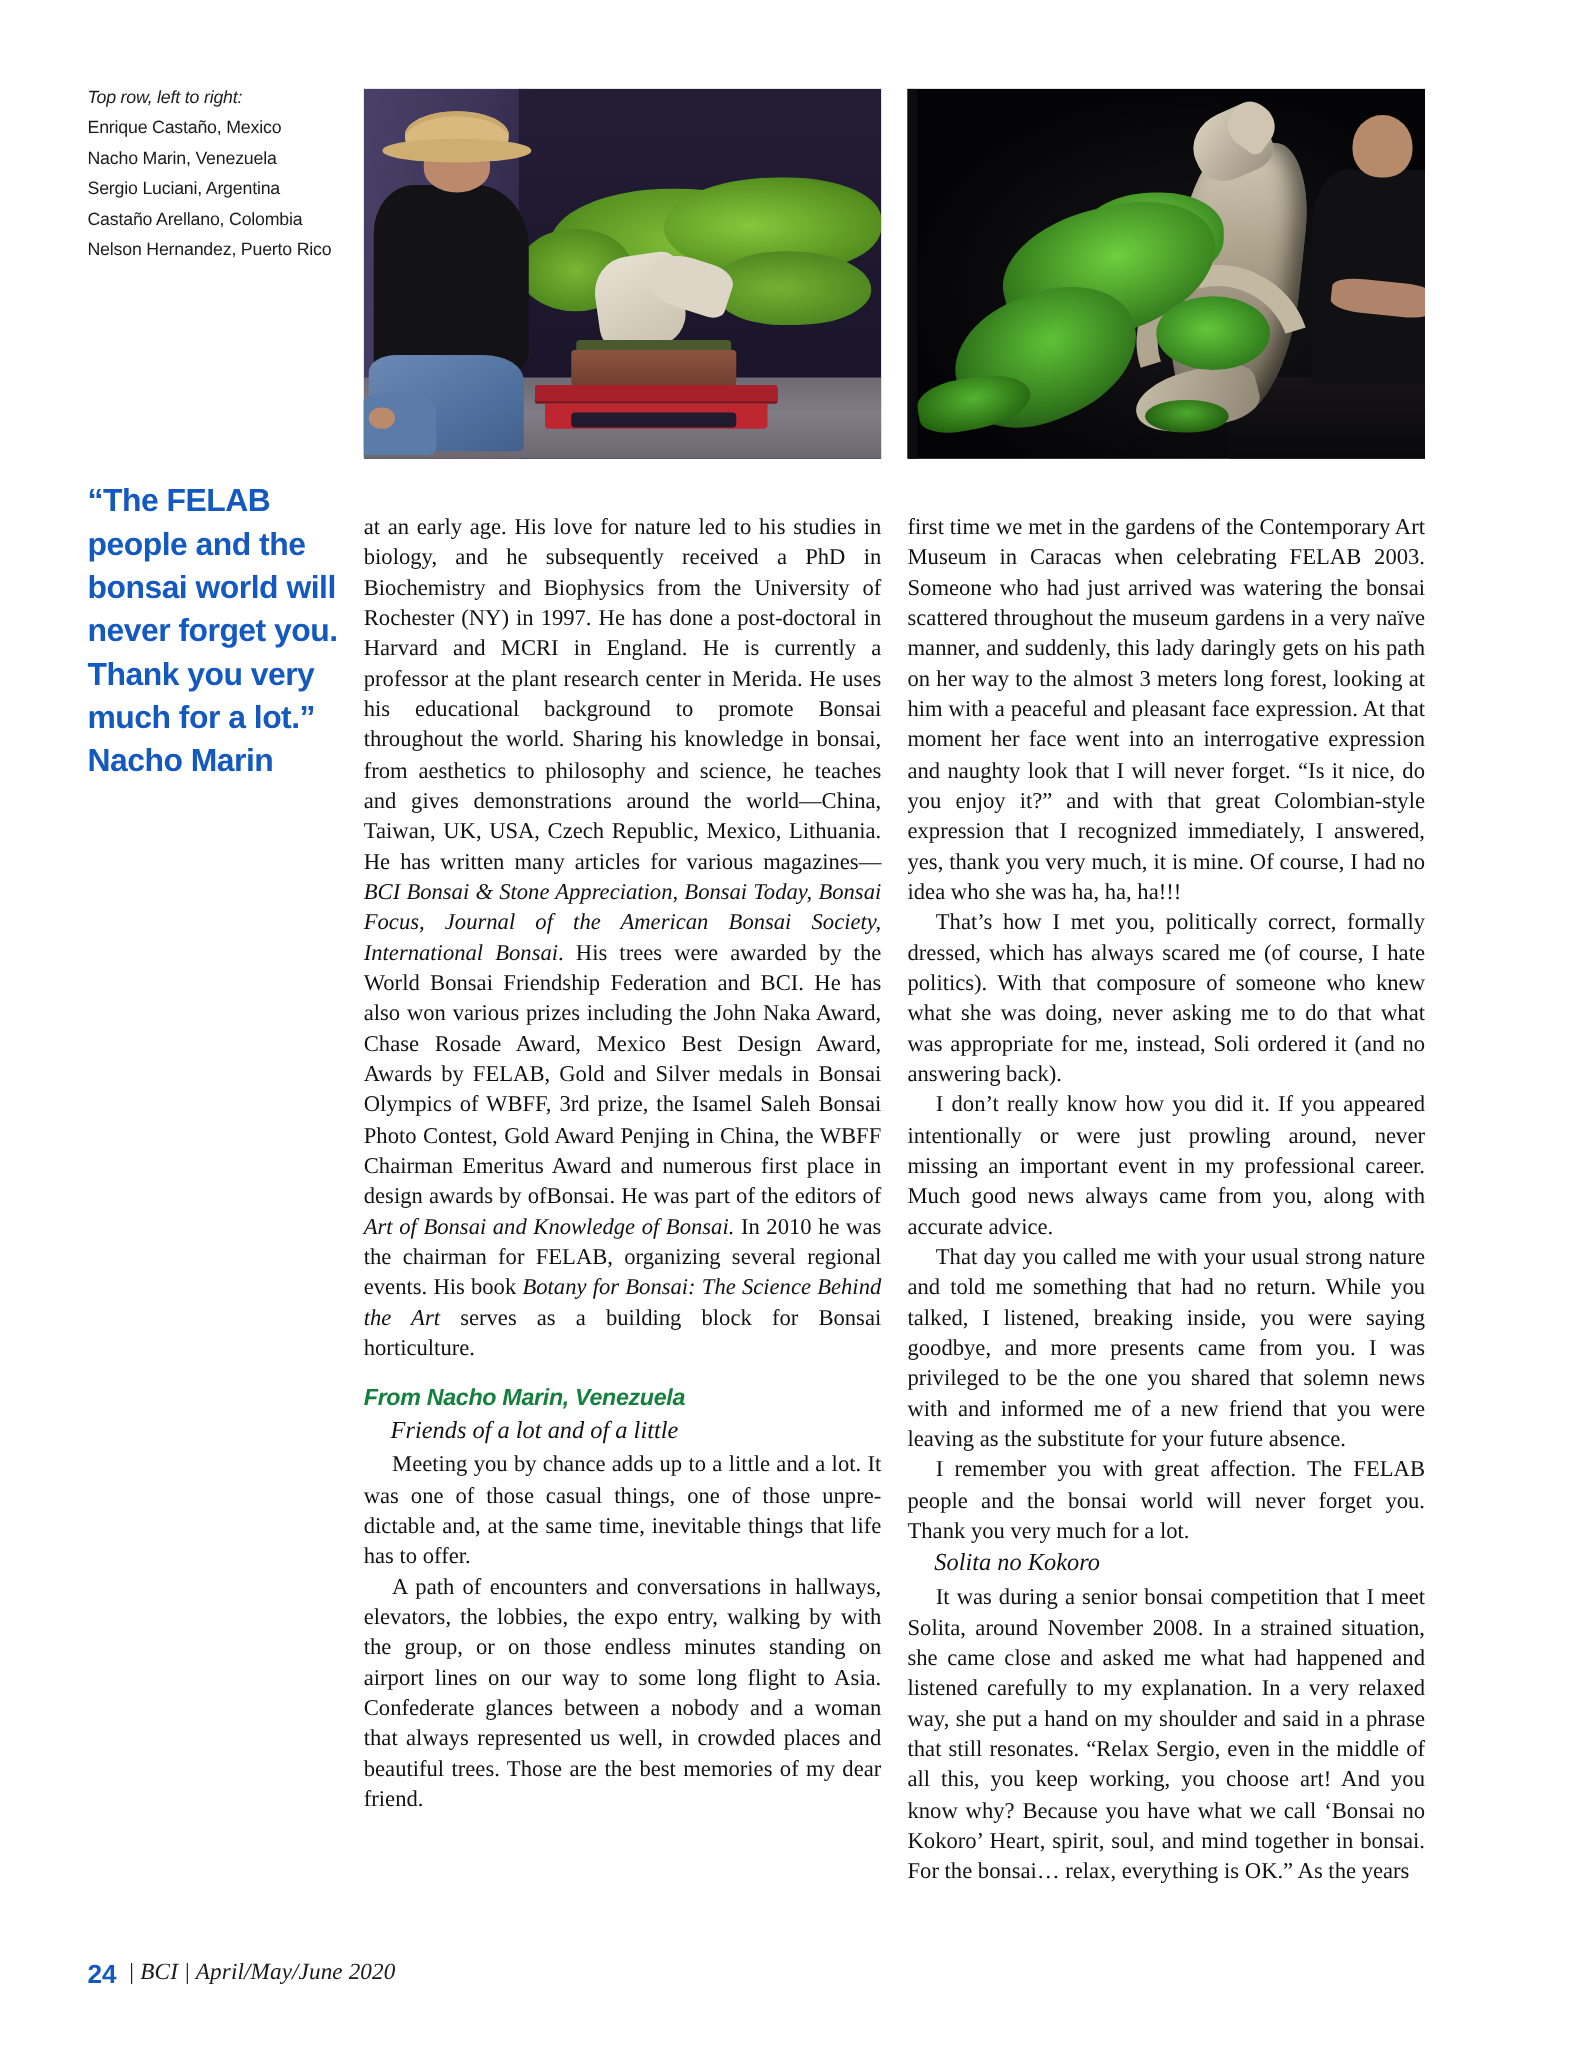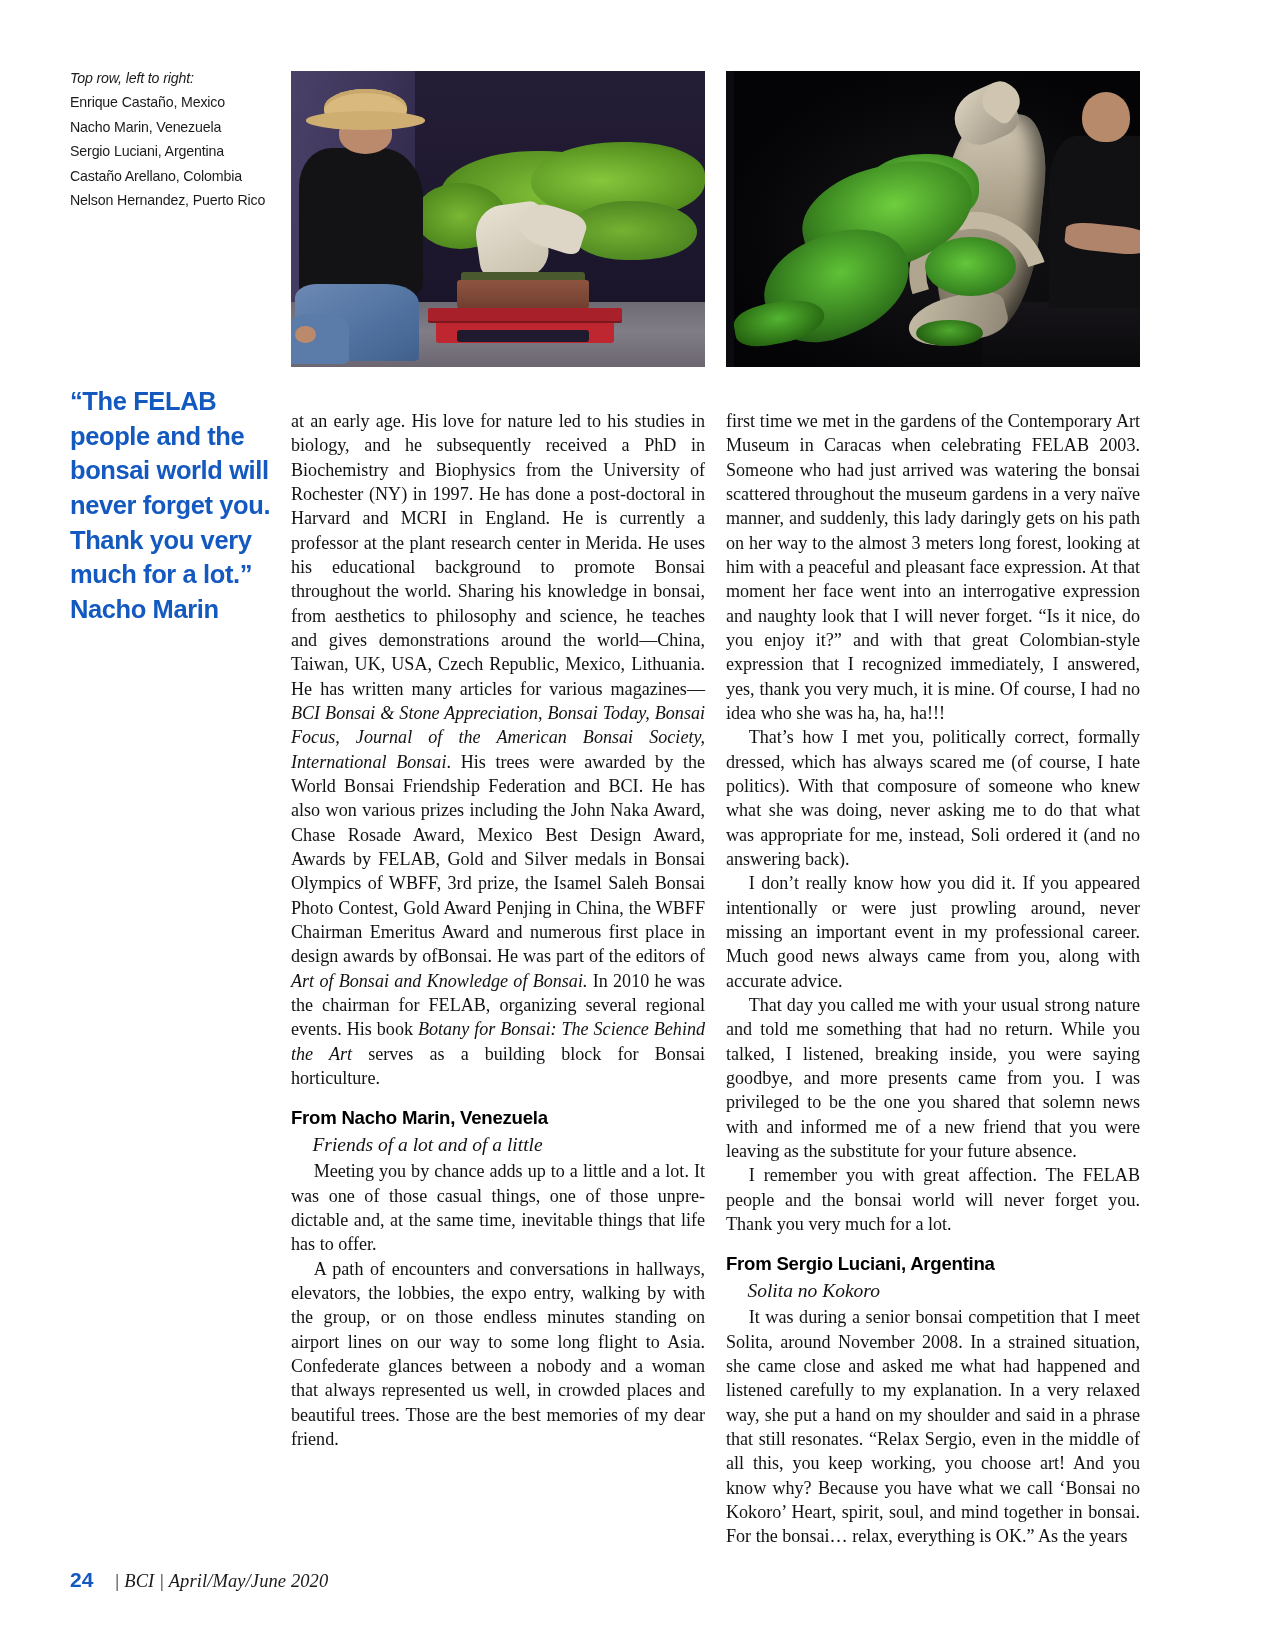--- a/index.html
+++ b/index.html
@@ -170,44 +170,45 @@
   .col-right { left: 726px; }
 
   .col p { margin: 0; }
   .col p.indent { text-indent: 1.25em; }
   .col i, .col em { font-style: italic; }
 
   h3.section-head {
     font-family: "Liberation Sans", sans-serif;
     font-weight: bold;
     font-size: 18.6px;
-    color: #000000;
+    color: #15803d;
     margin: 15px 0 2px 0;
     letter-spacing: -0.25px;
     text-align: left;
+    font-style: italic;
   }
   h4.sub-head {
     font-style: italic;
     font-weight: normal;
     font-size: 19.5px;
     margin: 2px 0 1px 0;
     text-align: left;
     text-indent: 1.1em;
   }
 
   
   .footer {
     position: absolute;
     left: 70px;
     bottom: 58px;
     font-size: 18.5px;
     color: #1a1a1a;
     display: flex;
-    align-items: flex-end;
-    gap: 21px;
+    align-items: flex-start;
+    gap: 9px;
   }
   .footer .folio {
     font-family: "Liberation Sans", sans-serif;
     font-weight: bold;
     font-size: 21px;
     color: #1359c0;
   }
   .footer .meta { letter-spacing: 0.1px; font-style: italic; }
 </style>
 </head>
@@ -284,21 +285,20 @@
     <p class="indent">A path of encounters and conversations in hallways, elevators, the lobbies, the expo entry, walking by with the group, or on those endless minutes standing on airport lines on our way to some long flight to Asia. Confederate glances between a nobody and a woman that always represented us well, in crowded places and beautiful trees. Those are the best memories of my dear friend.</p>
   </div>
 
   <div class="col col-right">
     <p>first time we met in the gardens of the Contemporary Art Museum in Caracas when celebrating FELAB 2003. Someone who had just arrived was watering the bonsai scattered throughout the museum gardens in a very naïve manner, and suddenly, this lady daringly gets on his path on her way to the almost 3 meters long forest, looking at him with a peaceful and pleasant face expression. At that moment her face went into an interrogative expression and naughty look that I will never forget. “Is it nice, do you enjoy it?” and with that great Colombian-style expression that I recognized immediately, I answered, yes, thank you very much, it is mine. Of course, I had no idea who she was ha, ha, ha!!!</p>
     <p class="indent">That’s how I met you, politically correct, formally dressed, which has always scared me (of course, I hate politics). With that composure of someone who knew what she was doing, never asking me to do that what was appropriate for me, instead, Soli ordered it (and no answering back).</p>
     <p class="indent">I don’t really know how you did it. If you appeared intentionally or were just prowling around, never missing an important event in my professional career. Much good news always came from you, along with accurate advice.</p>
     <p class="indent">That day you called me with your usual strong nature and told me something that had no return. While you talked, I listened, breaking inside, you were saying goodbye, and more presents came from you. I was privileged to be the one you shared that solemn news with and informed me of a new friend that you were leaving as the substitute for your future absence.</p>
     <p class="indent">I remember you with great affection. The FELAB people and the bonsai world will never forget you. Thank you very much for a lot.</p>
 
-    <h3 class="section-head">From Sergio Luciani, Argentina</h3>
     <h4 class="sub-head">Solita no Kokoro</h4>
 
     <p class="indent">It was during a senior bonsai competition that I meet Solita, around November 2008. In a strained situation, she came close and asked me what had happened and listened carefully to my explanation. In a very relaxed way, she put a hand on my shoulder and said in a phrase that still resonates. “Relax Sergio, even in the middle of all this, you keep working, you choose art! And you know why? Because you have what we call ‘Bonsai no Kokoro’ Heart, spirit, soul, and mind together in bonsai. For the bonsai… relax, everything is OK.” As the years</p>
   </div>
 
   <div class="footer">
     <span class="folio">24</span>
     <span class="meta">| BCI | April/May/June 2020</span>
   </div>
 

